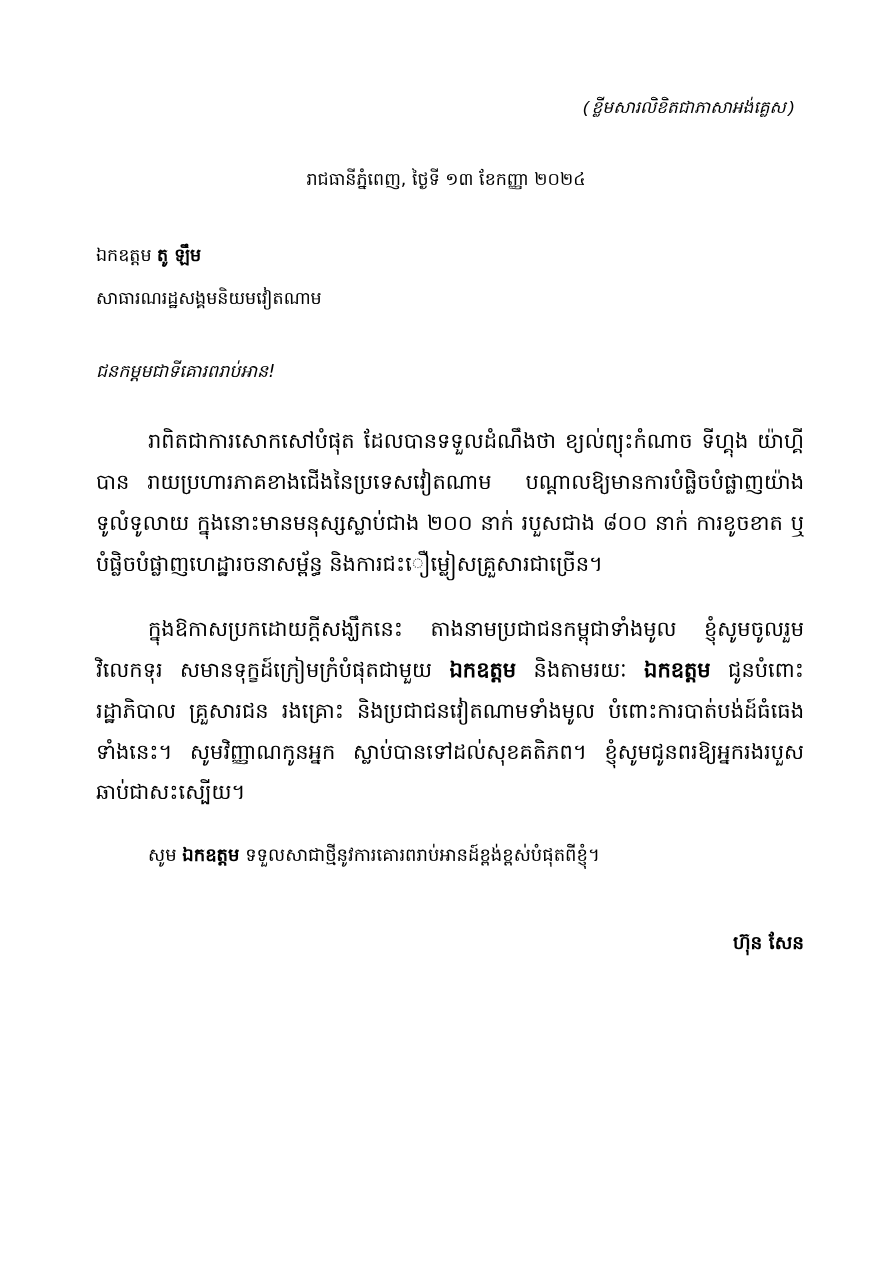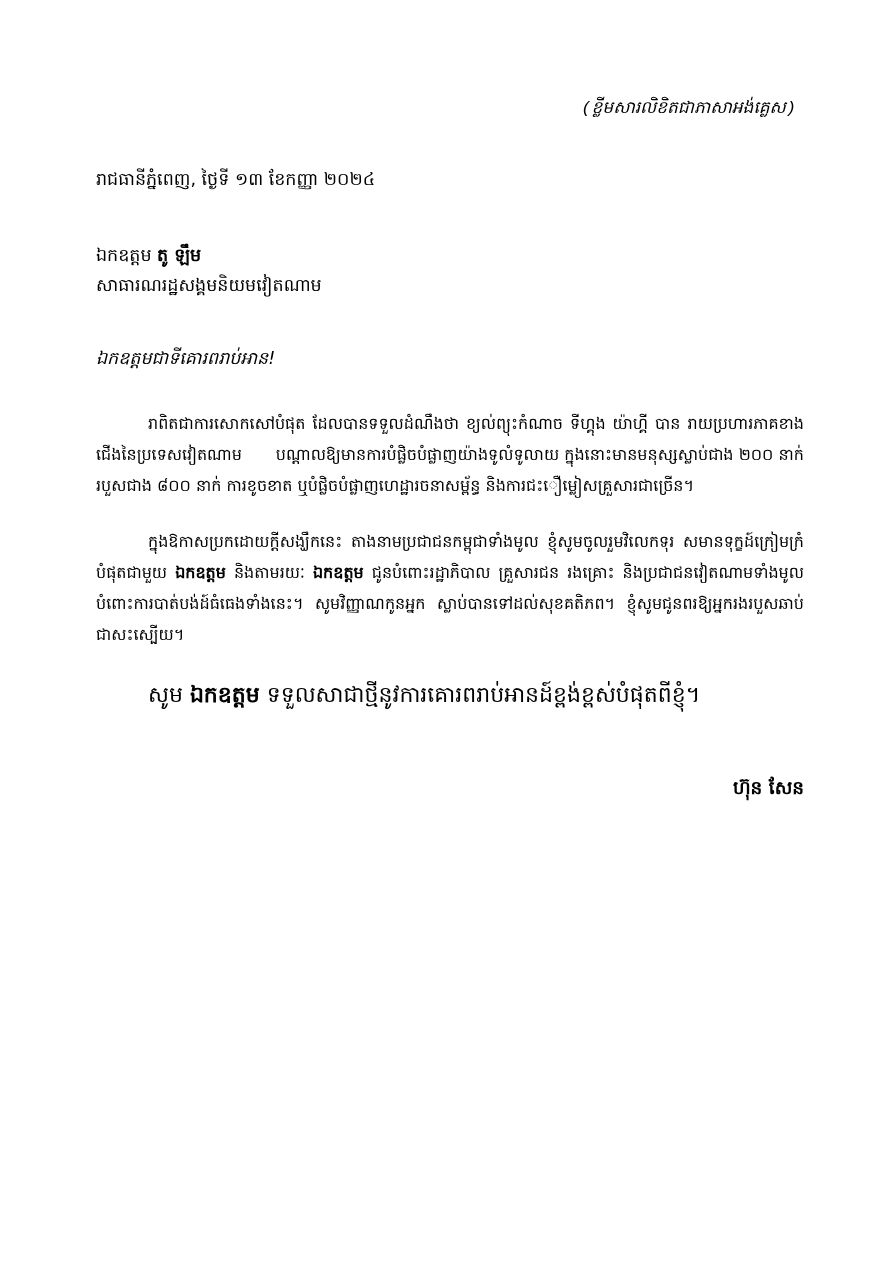--- a/index.html
+++ b/index.html
@@ -23,50 +23,50 @@
   }
   .letter-note {
     text-align: right;
     font-style: italic;
     font-size: 17px;
     line-height: 1.5;
     margin: 0 8px 44px 0;
     font-family: Liberation Mono, monospace;
   }
   .letter-place-date {
-    text-align: left;
+    text-align: center;
     font-size: 17.5px;
     line-height: 1.5;
     margin: 0 8px 48px 0;
   }
   .addressee-block {
     margin: 0 0 44px 0;
     font-size: 17.5px;
     line-height: 1.72;
   }
-  .addressee-line { white-space: pre-wrap; }
+  .addressee-line { white-space: pre-wrap; margin-top: 13px; }
   .addressee-line .bold { font-weight: bold; }
   .salutation {
     font-style: italic;
     font-size: 17.5px;
     margin: 0 0 36px 0;
     line-height: 1.6;
   }
   .body-par {
-    font-size: 16px;
+    font-size: 21px;
     line-height: 1.95;
     text-align: justify;
     text-justify: inter-word;
     margin: 0 0 24px 0;
     text-indent: 52px;
   }
   .body-par .bold { font-weight: bold; }
   .body-par .wide-gap { display: inline-block; width: 34px; }
   .closing-par {
-    font-size: 22px;
+    font-size: 18px;
     line-height: 1.95;
     margin: 0 0 56px 0;
     text-indent: 52px;
   }
   .closing-par .bold { font-weight: bold; }
   .signature {
     font-size: 18.5px;
     font-weight: bold;
     margin: 0 0 0 22px;
     line-height: 1.6;
@@ -81,21 +81,21 @@
 
   <div class="letter-note">(ខ្លីមសារលិខិតជាភាសាអង់គ្លេស)</div>
 
   <div class="letter-place-date">រាជធានីភ្នំពេញ, ថ្ងៃទី ១៣ ខែកញ្ញា ២០២៤</div>
 
   <div class="addressee-block">
     <div class="addressee-line"><span>ឯកឧត្តម </span><span class="bold">តូ ឡឹម</span></div>
     <div class="addressee-line">សាធារណរដ្ឋសង្គមនិយមវៀតណាម</div>
   </div>
 
-  <div class="salutation">ឯកឧត្តមជាទីគោរពរាប់អាន!</div>
+  <div class="salutation">ជនកម្តមជាទីគោរពរាប់អាន!</div>
 
   <div class="body-par">
     <span>រាពិតជាការសោកសៅបំផុត ដែលបានទទួលដំណឹងថា ខ្យល់ព្យុះកំណាច ទីហ្គុង យ៉ាហ្គី បាន រាយប្រហារភាគខាងជើងនៃប្រទេសវៀតណាម</span><span class="wide-gap"></span><span>បណ្តាលឱ្យមានការបំផ្លិចបំផ្លាញយ៉ាងទូលំទូលាយ ក្នុងនោះមានមនុស្សស្លាប់ជាង ២០០ នាក់ របួសជាង ៨០០ នាក់ ការខូចខាត ឬបំផ្លិចបំផ្លាញហេដ្ឋារចនាសម្ព័ន្ធ និងការជះឿម្លៀសគ្រួសារជាច្រើន។</span>
   </div>
 
   <div class="body-par">
     <span>ក្នុងឱកាសប្រកដោយក្តីសង្ឃឹកនេះ តាងនាមប្រជាជនកម្ពុជាទាំងមូល ខ្ញុំសូមចូលរួមវិលេកទុរ សមានទុក្ខដ៍ក្រៀមក្រំបំផុតជាមួយ </span><span class="bold">ឯកឧត្តម</span><span> និងតាមរយៈ </span><span class="bold">ឯកឧត្តម</span><span> ជូនបំពោះរដ្ឋាភិបាល គ្រួសារជន រងគ្រោះ និងប្រជាជនវៀតណាមទាំងមូល បំពោះការបាត់បង់ដ៍ធំធេងទាំងនេះ។ សូមវិញ្ញាណកូនអ្នក ស្លាប់បានទៅដល់សុខគតិភព។ ខ្ញុំសូមជូនពរឱ្យអ្នករងរបួសឆាប់ជាសះស្បើយ។</span>
   </div>
 
   <div class="closing-par">

